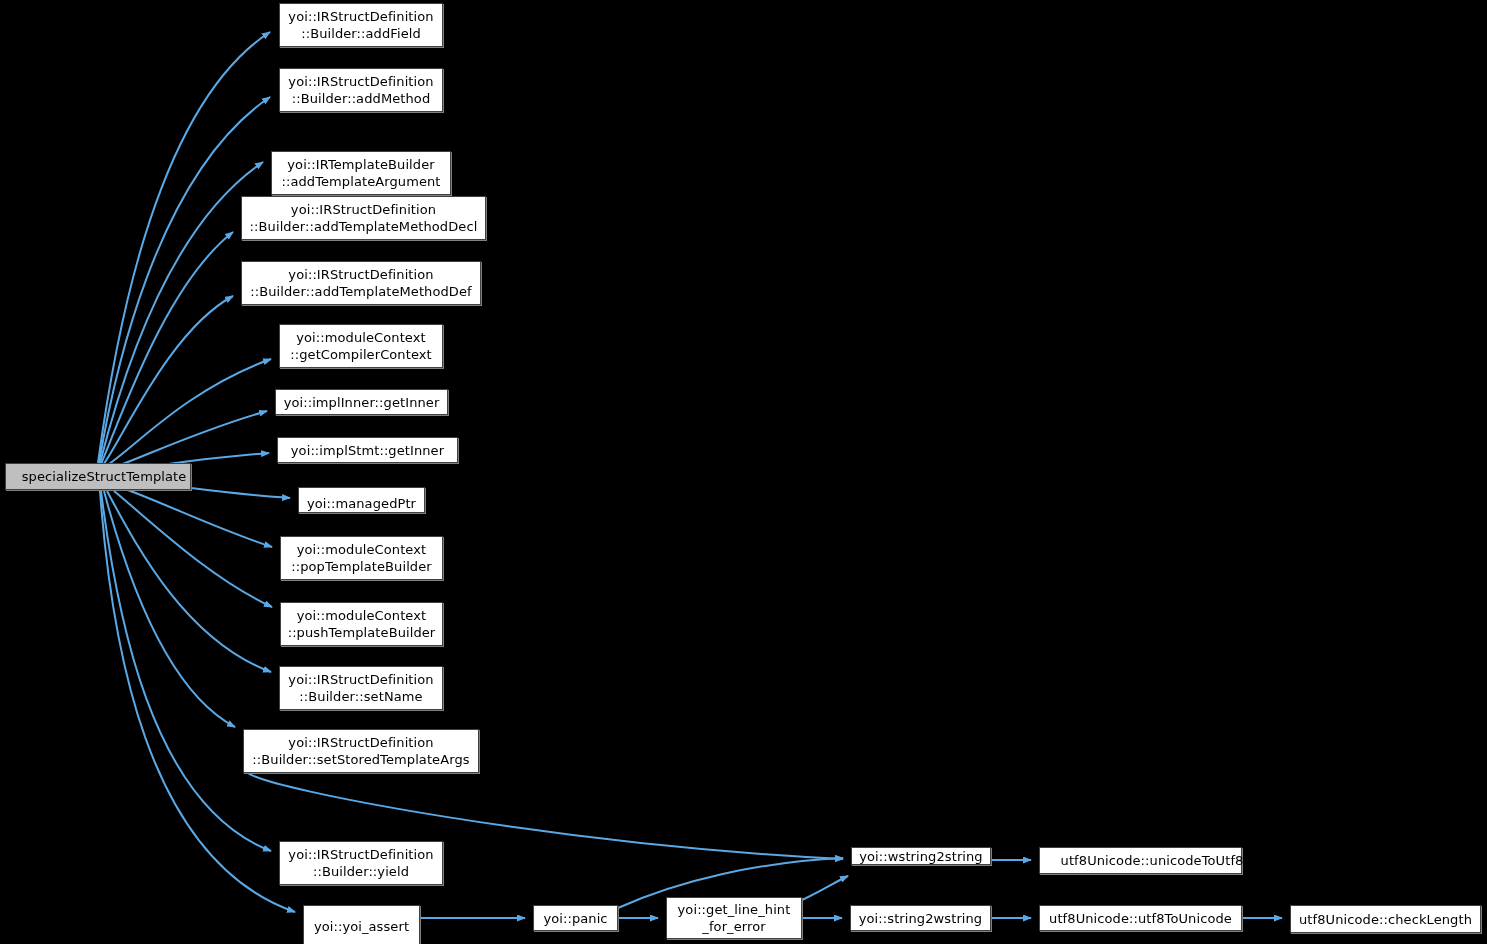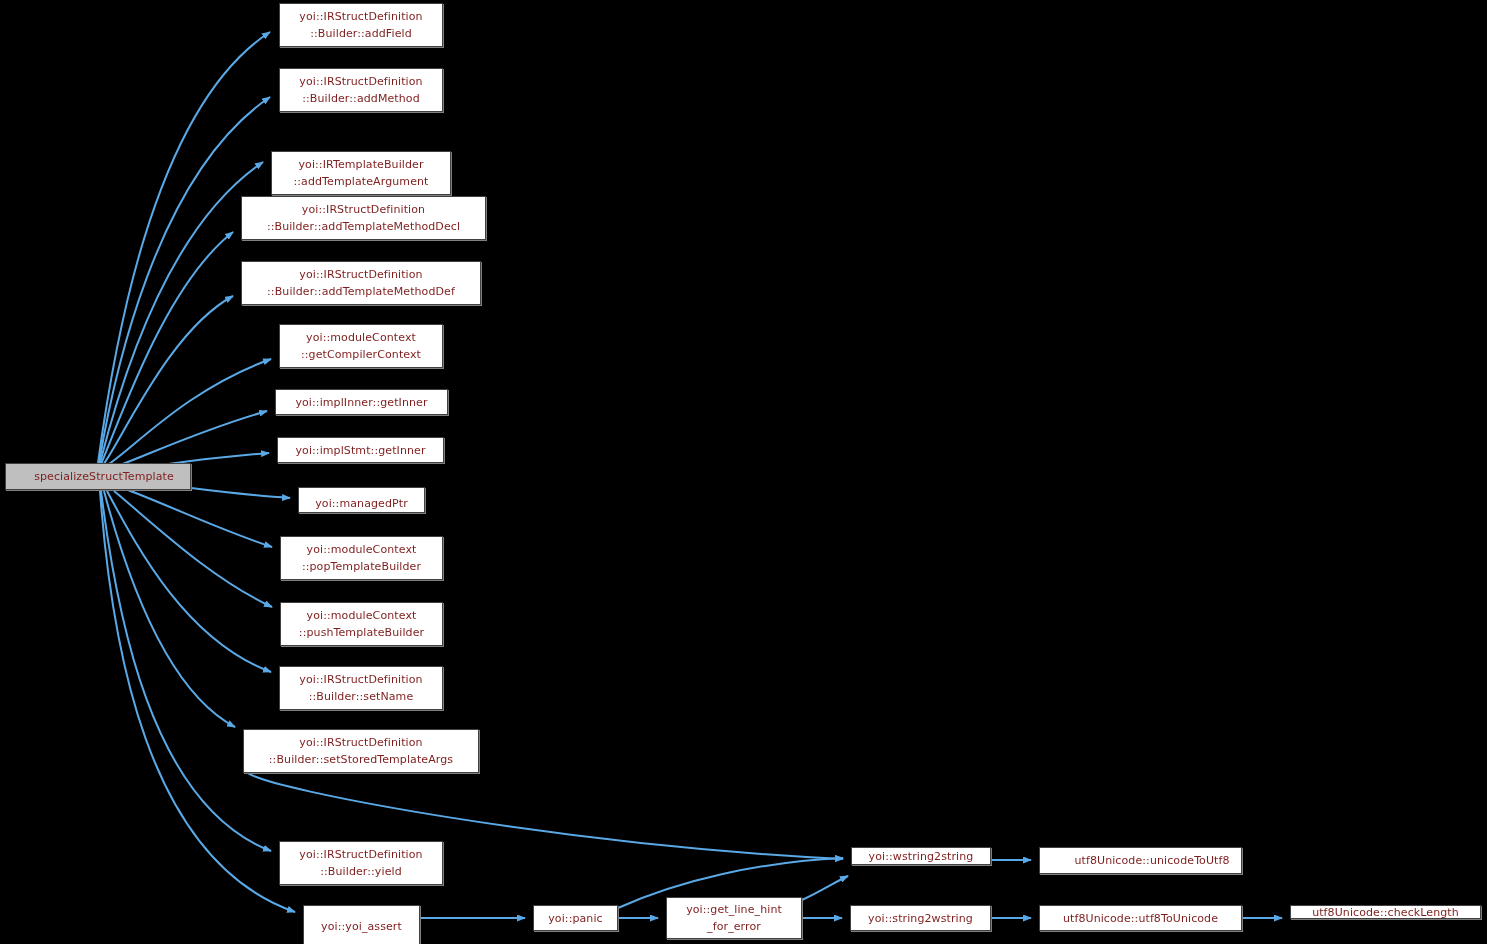--- a/index.html
+++ b/index.html
@@ -25,22 +25,22 @@
   }
   .node {
     position: absolute;
     box-sizing: border-box;
     display: flex;
     align-items: center;
     justify-content: center;
     background: #ffffff;
     border: 1px solid #404040;
     box-shadow: 1px 1px 0 0 #808080;
-    color: #7f1d1d;
-    font-size: 11px;
+    color: #000000;
+    font-size: 13px;
     line-height: 17px;
     text-align: center;
     white-space: pre;
     letter-spacing: 0.1px;
   }
   .node.root {
     background: #bfbfbf;
     border: 1px solid #404040;
     padding-left: 12px;
   }
@@ -94,35 +94,35 @@
 ::Builder::addMethod</span></div>
       <div class="node" style="left: 271px; top: 132px; width: 180px; height: 44px; margin-top: 19px;"><span class="label">yoi::IRTemplateBuilder
 ::addTemplateArgument</span></div>
       <div class="node" style="left: 241px; top: 196px; width: 245px; height: 44px;"><span class="label">yoi::IRStructDefinition
 ::Builder::addTemplateMethodDecl</span></div>
       <div class="node" style="left: 241px; top: 261px; width: 240px; height: 44px;"><span class="label">yoi::IRStructDefinition
 ::Builder::addTemplateMethodDef</span></div>
       <div class="node" style="left: 279px; top: 324px; width: 164px; height: 44px;"><span class="label">yoi::moduleContext
 ::getCompilerContext</span></div>
       <div class="node" style="left: 275px; top: 389px; width: 173px; height: 26px;"><span class="label">yoi::implInner::getInner</span></div>
-      <div class="node" style="left: 277px; top: 437px; width: 167px; height: 26px;"><span class="label">yoi::implStmt::getInner</span></div>
+      <div class="node" style="left: 277px; top: 437px; width: 181px; height: 26px;"><span class="label">yoi::implStmt::getInner</span></div>
       <div class="node" style="left: 298px; top: 487px; width: 127px; height: 26px; align-items: flex-end;"><span class="label">yoi::managedPtr</span></div>
       <div class="node" style="left: 280px; top: 536px; width: 163px; height: 44px;"><span class="label">yoi::moduleContext
 ::popTemplateBuilder</span></div>
       <div class="node" style="left: 280px; top: 602px; width: 163px; height: 44px;"><span class="label">yoi::moduleContext
 ::pushTemplateBuilder</span></div>
       <div class="node" style="left: 279px; top: 666px; width: 164px; height: 44px;"><span class="label">yoi::IRStructDefinition
 ::Builder::setName</span></div>
       <div class="node" style="left: 243px; top: 729px; width: 236px; height: 44px;"><span class="label">yoi::IRStructDefinition
 ::Builder::setStoredTemplateArgs</span></div>
       <div class="node" style="left: 279px; top: 841px; width: 164px; height: 44px;"><span class="label">yoi::IRStructDefinition
 ::Builder::yield</span></div>
       <div class="node" style="left: 303px; top: 905px; width: 117px; height: 42px;"><span class="label">yoi::yoi_assert</span></div>
       <div class="node" style="left: 533px; top: 905px; width: 85px; height: 26px;"><span class="label">yoi::panic</span></div>
       <div class="node" style="left: 666px; top: 897px; width: 136px; height: 42px;"><span class="label">yoi::get_line_hint
 _for_error</span></div>
       <div class="node" style="left: 851px; top: 847px; width: 140px; height: 18px;"><span class="label">yoi::wstring2string</span></div>
       <div class="node" style="left: 850px; top: 905px; width: 141px; height: 26px;"><span class="label">yoi::string2wstring</span></div>
       <div class="node" style="left: 1039px; top: 847px; width: 203px; height: 27px; padding-left: 23px;"><span class="label">utf8Unicode::unicodeToUtf8</span></div>
       <div class="node" style="left: 1039px; top: 905px; width: 203px; height: 26px;"><span class="label">utf8Unicode::utf8ToUnicode</span></div>
-      <div class="node" style="left: 1290px; top: 905px; width: 191px; height: 14px;"><span class="label">utf8Unicode::checkLength</span></div>
+      <div class="node" style="left: 1290px; top: 905px; width: 191px; height: 28px;"><span class="label">utf8Unicode::checkLength</span></div>
     </div>
 </div>
 
 </body></html>

